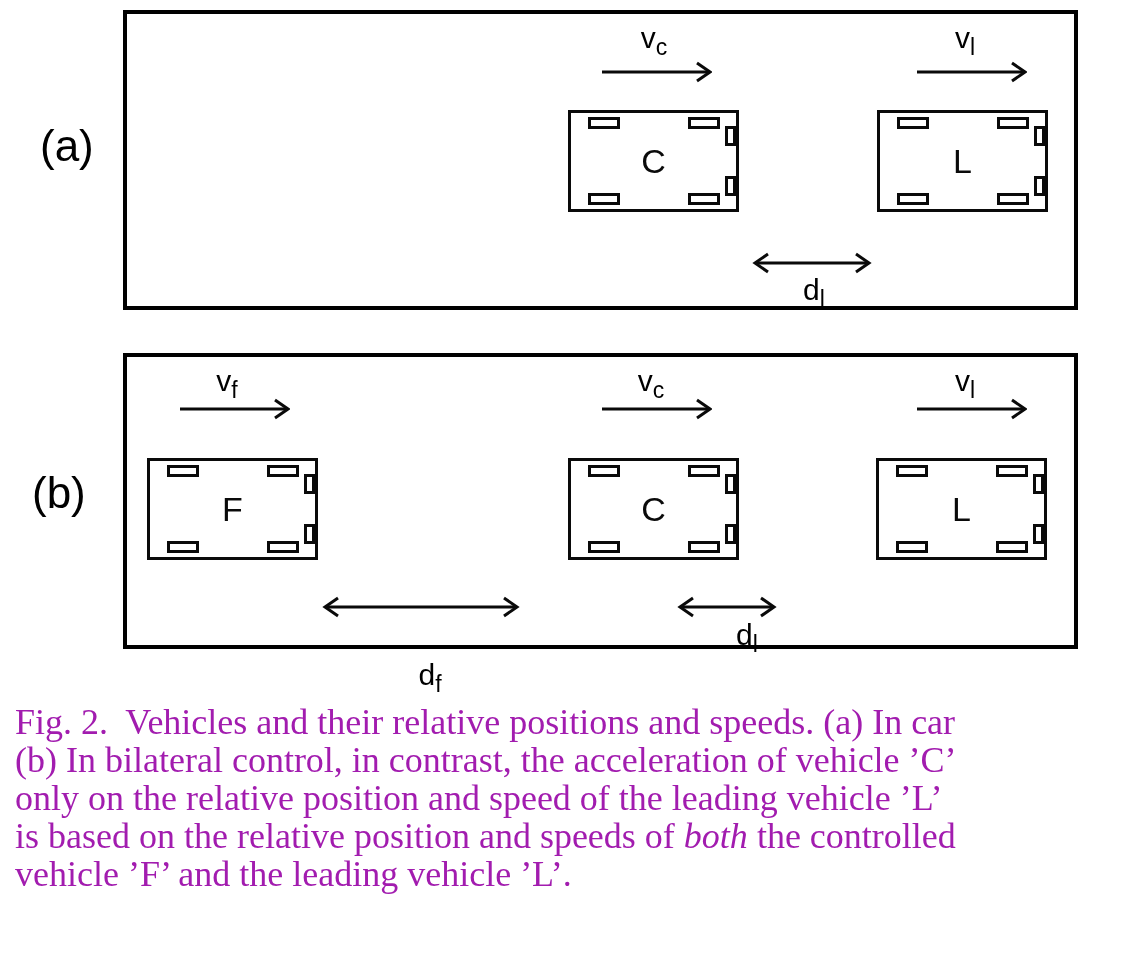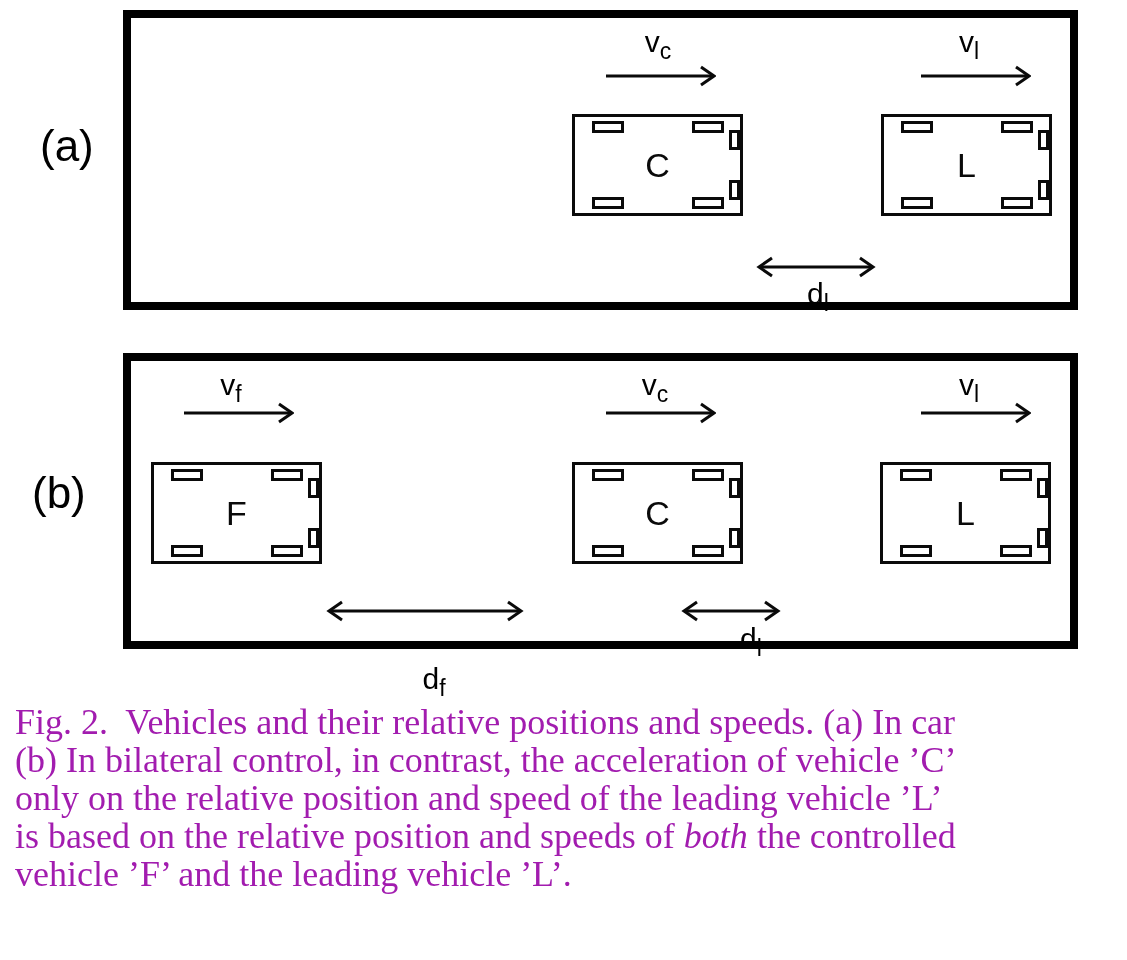--- a/index.html
+++ b/index.html
@@ -8,21 +8,21 @@
     background: #ffffff;
     position: relative;
     font-family: "Liberation Sans", sans-serif;
     color: #000;
     overflow: hidden;
   }
   .panel {
     position: absolute;
     left: 123px;
     width: 955px;
-    border: 8px solid #000000;
+    border: 4px solid #000000;
     background: #ffffff;
     box-sizing: border-box;
   }
   #panel-a { top: 10px;  height: 300px; }
   #panel-b { top: 353px; height: 296px; }
   .panel-label {
     position: absolute;
     font-size: 44px;
     line-height: 1;
     color: #000;

